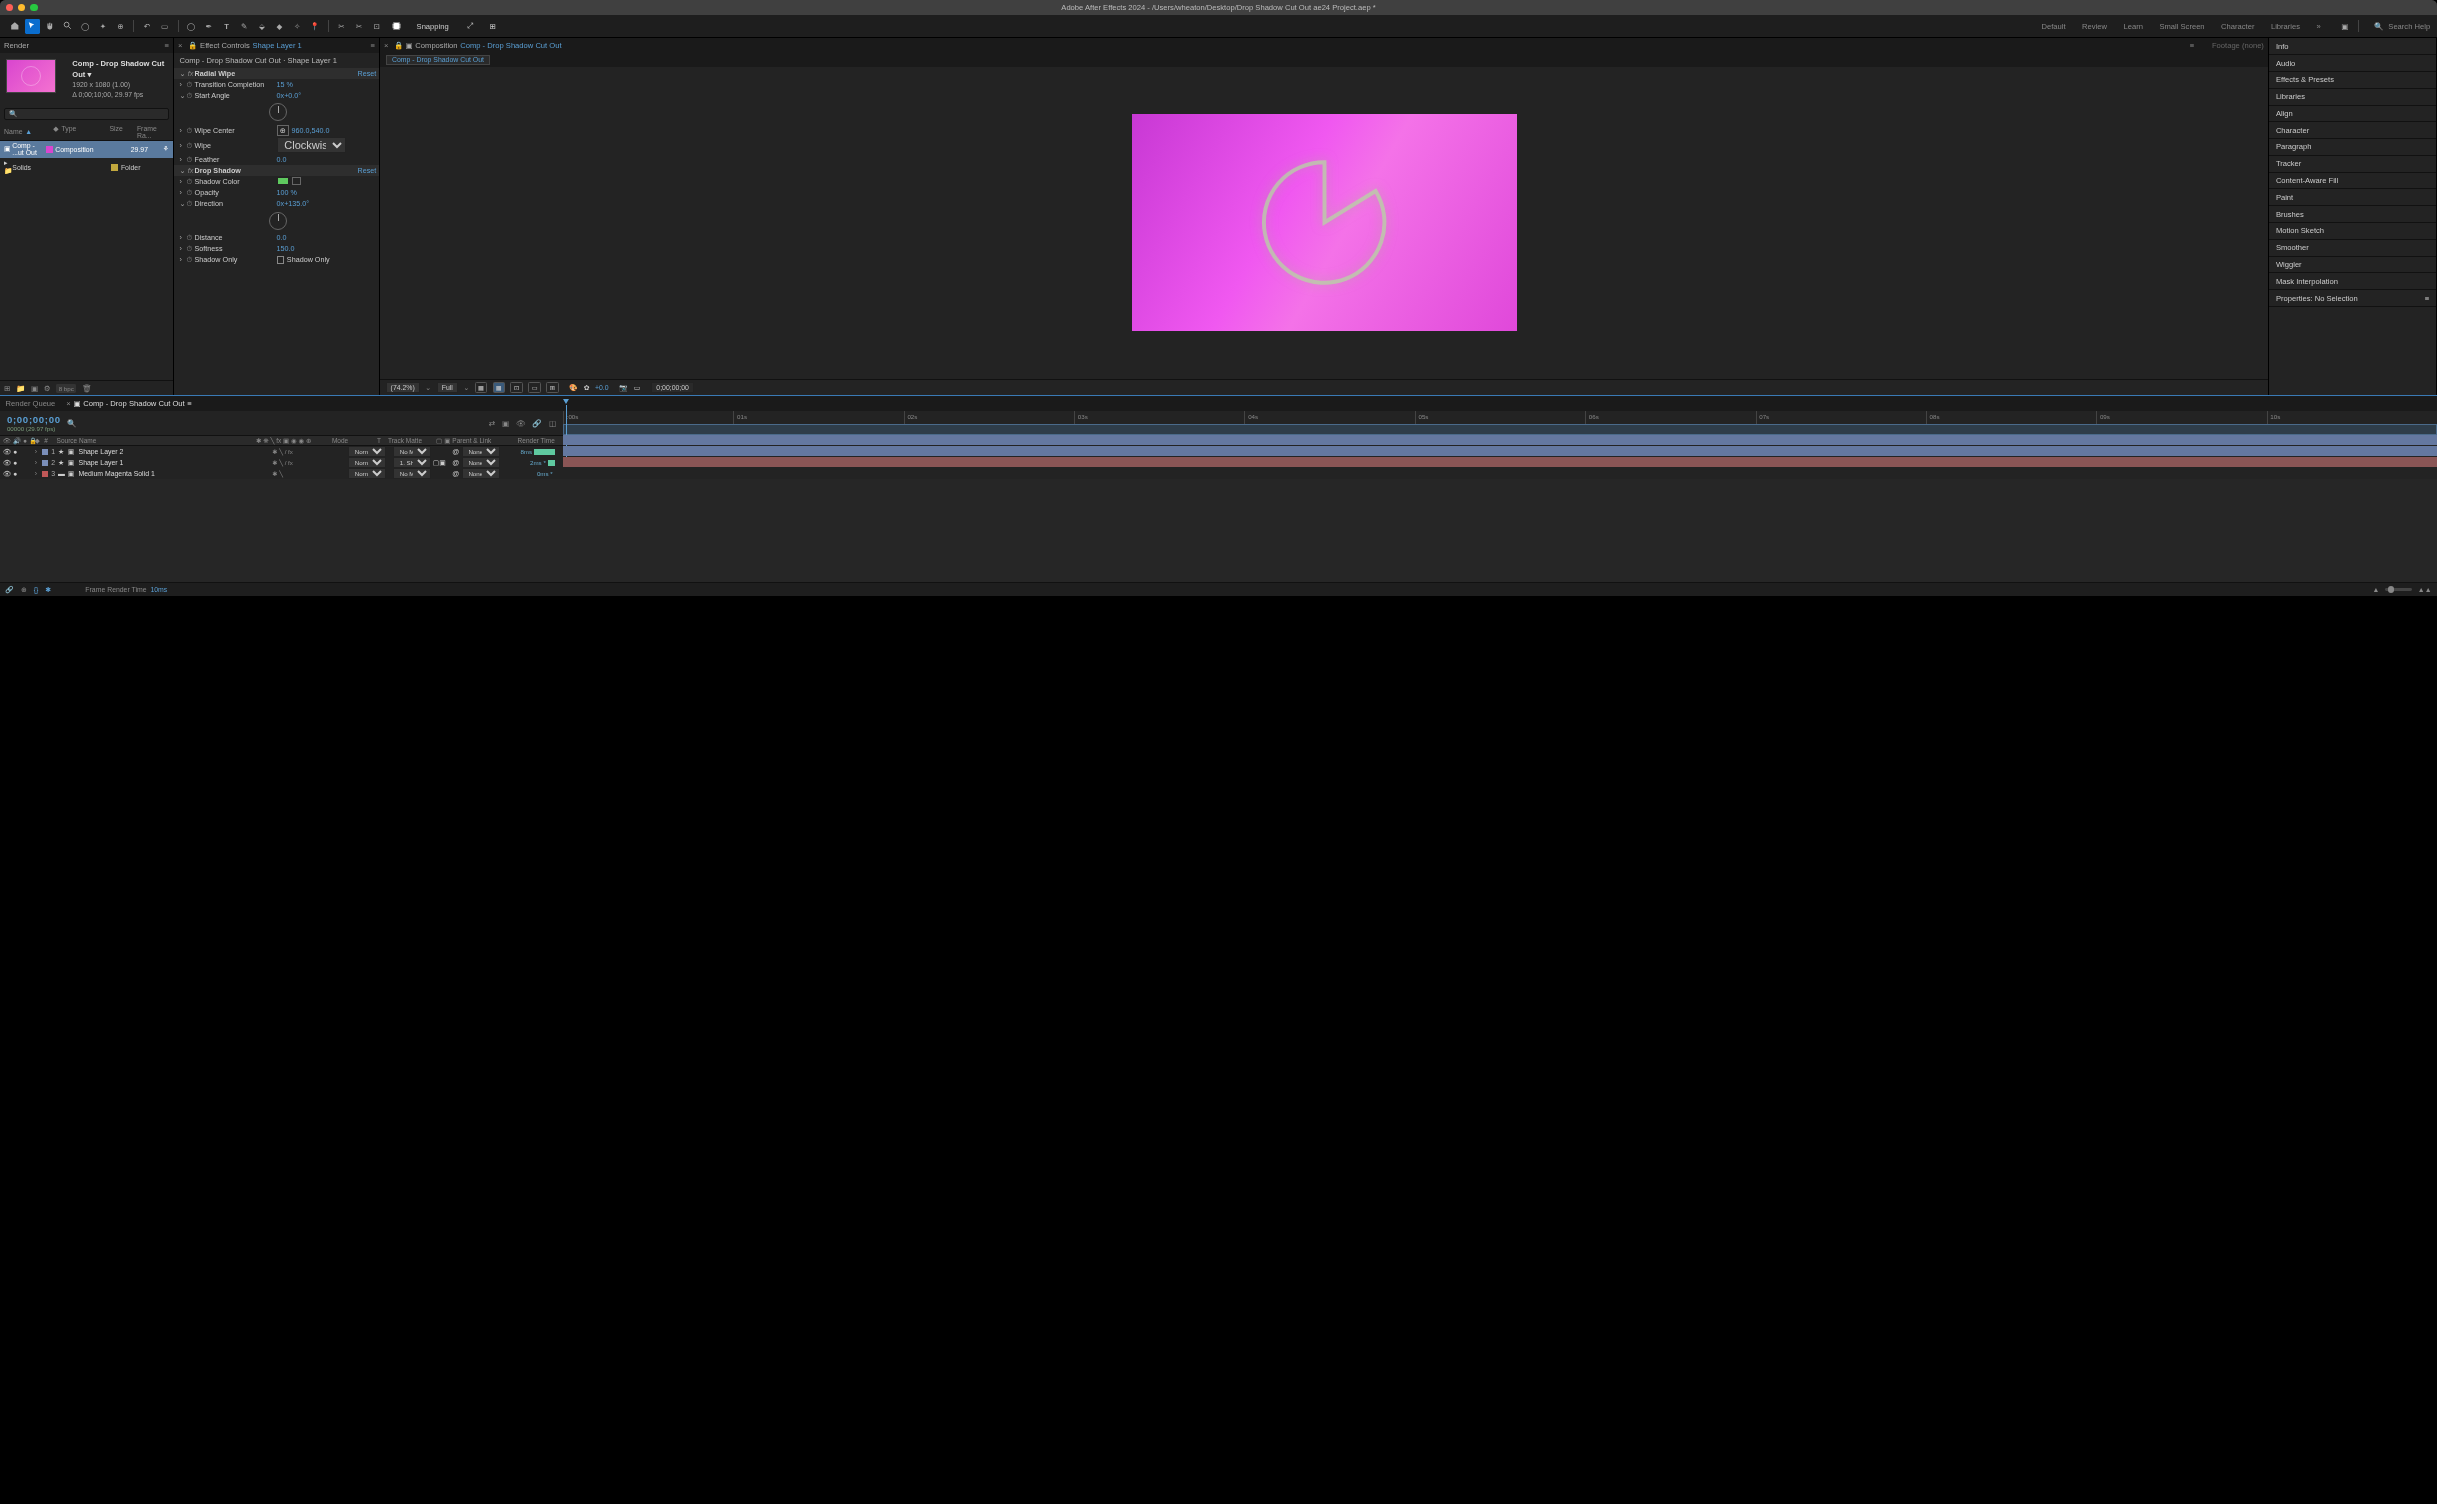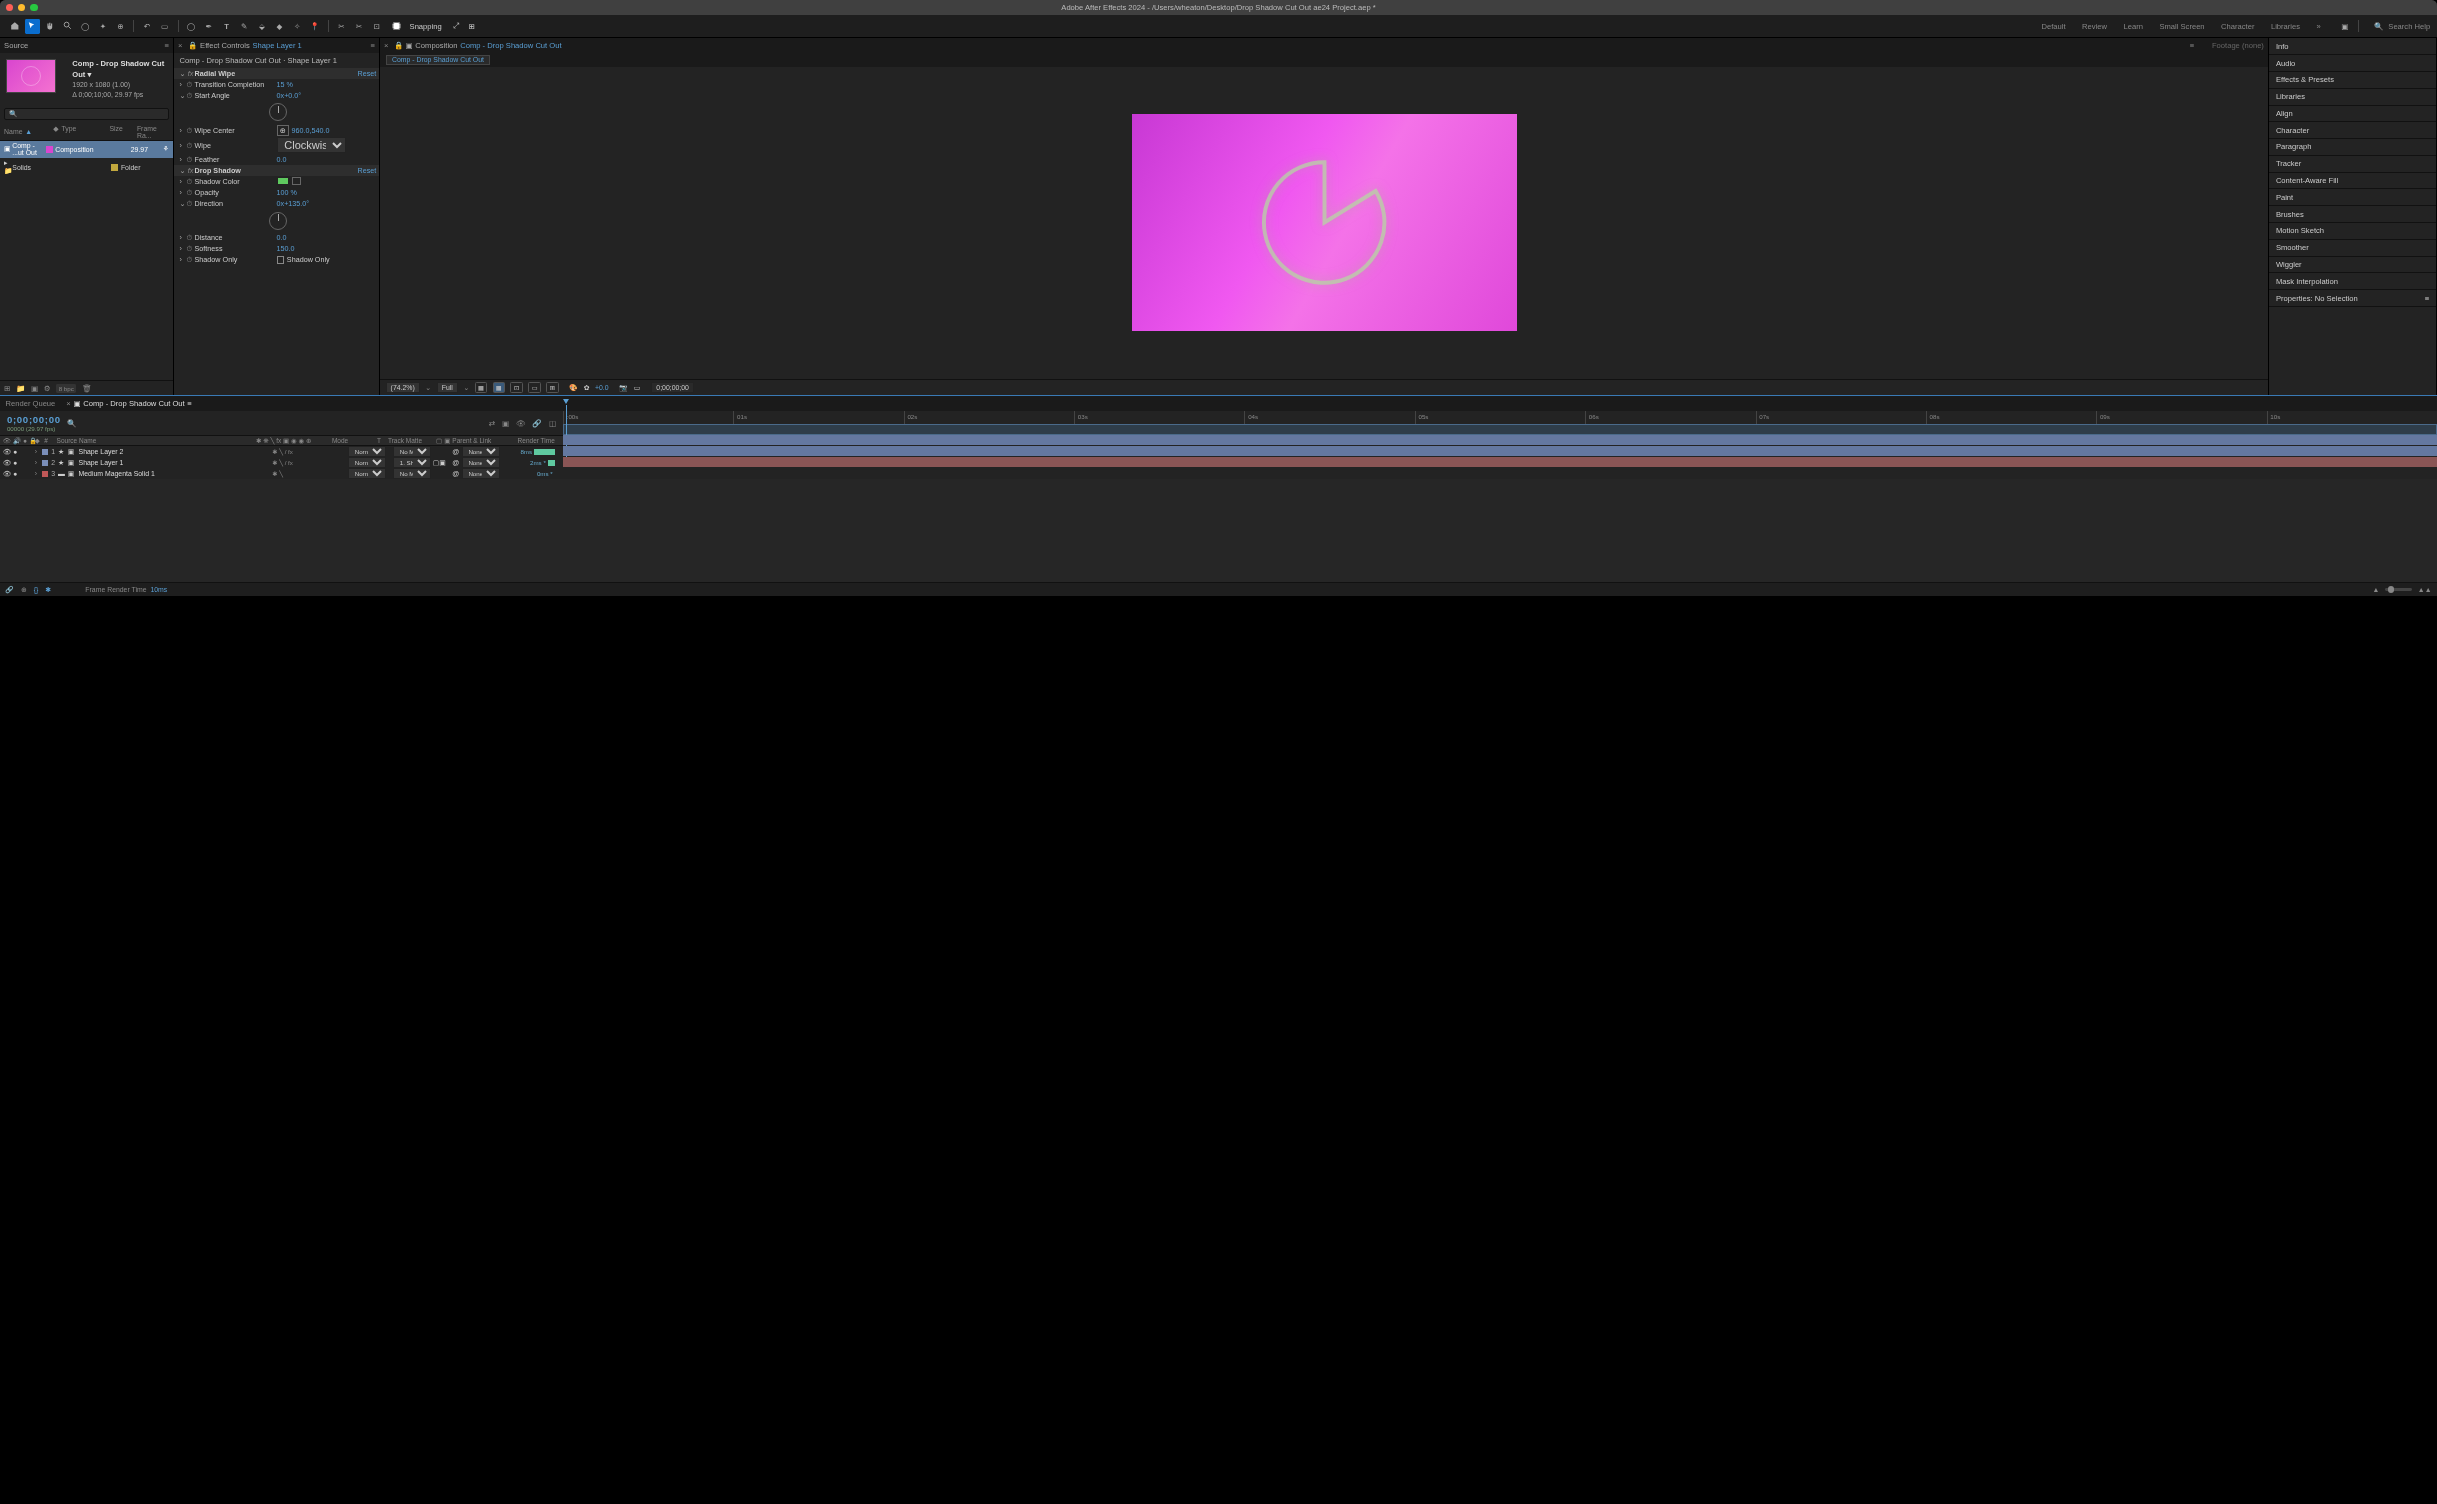--- a/index.html
+++ b/index.html
@@ -13,21 +13,21 @@
 .tl-red { background: #ff5f57; }
 .tl-yellow { background: #febc2e; }
 .tl-green { background: #28c840; }
 .titlebar-text { position: absolute; left: 0; right: 0; text-align: center; color: #bbb; font-size: 7.6px; }
 
 
 .toolbar { height: 23.4px; background: #1e1e1e; border-bottom: 0.7px solid #000; display: flex; align-items: center; padding: 0 6.9px; gap: 2.7px; }
 .tool-btn { width: 15px; height: 15px; display: flex; align-items: center; justify-content: center; color: #aaa; border-radius: 1.4px; }
 .tool-btn.active { background: #0a6dce; color: #fff; }
 .tool-sep { width: 0.7px; height: 12.4px; background: #444; margin: 0 2.7px; }
-.snapping { display: flex; align-items: center; gap: 9px; color: #ccc; margin-left: 5.5px; }
+.snapping { display: flex; align-items: center; gap: 16px; color: #ccc; margin-left: 5.5px; }
 .snapping input { width: 8.2px; height: 8.2px; }
 .workspace-tabs { margin-left: auto; display: flex; gap: 16.5px; align-items: center; }
 .ws-tab { color: #888; cursor: pointer; }
 .search-box { margin-left: 11px; display: flex; align-items: center; gap: 4.1px; color: #888; }
 
 
 .main { display: flex; height: 357px; }
 .col { background: #232323; border-right: 0.7px solid #000; display: flex; flex-direction: column; }
 .col-project { width: 174px; }
 .col-effect { width: 206px; }
@@ -240,21 +240,21 @@
     <div class="search-box">
       <span>🔍</span>
       <span>Search Help</span>
     </div>
   </div>
 
   <div class="main">
 
     <div class="col col-project">
       <div class="panel-tabs">
-        <span class="panel-tab">Source</span>
+        <span class="panel-tab">Render</span>
         <span class="menu-icon">≡</span>
       </div>
       <div class="proj-head">
         <div class="proj-thumb">
             <div class="proj-thumb-shape"></div>
           </div>
         <div class="proj-info">
           <div class="proj-name">Comp - Drop Shadow Cut Out ▾</div>
           <div>1920 x 1080 (1.00)</div>
           <div>Δ 0;00;10;00, 29.97 fps</div>

